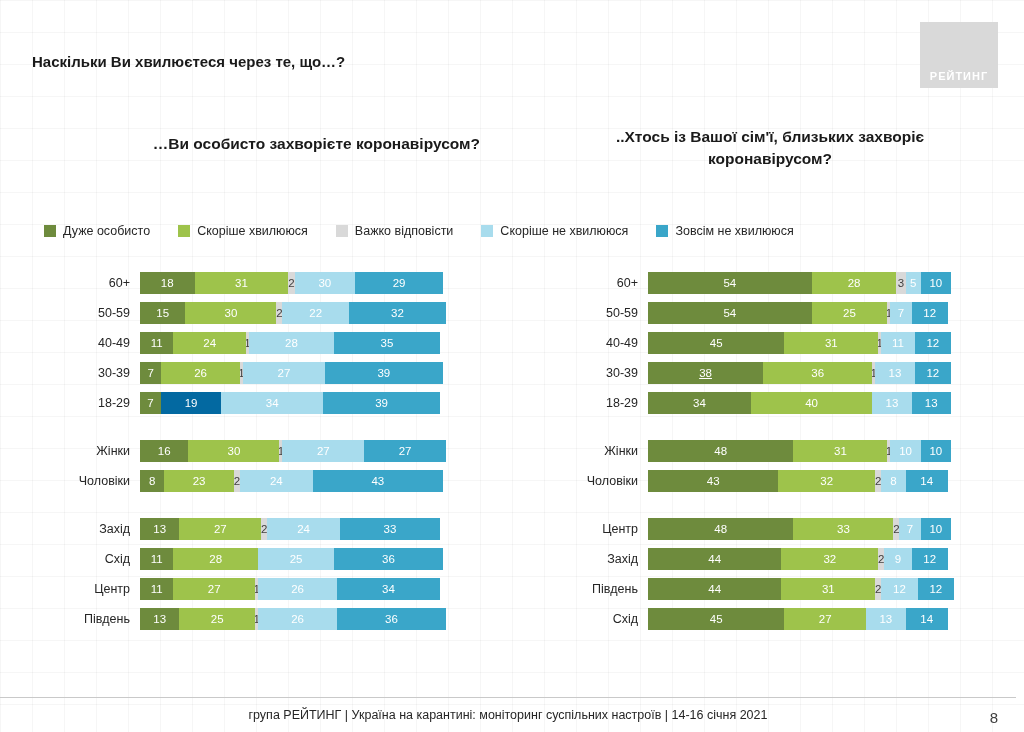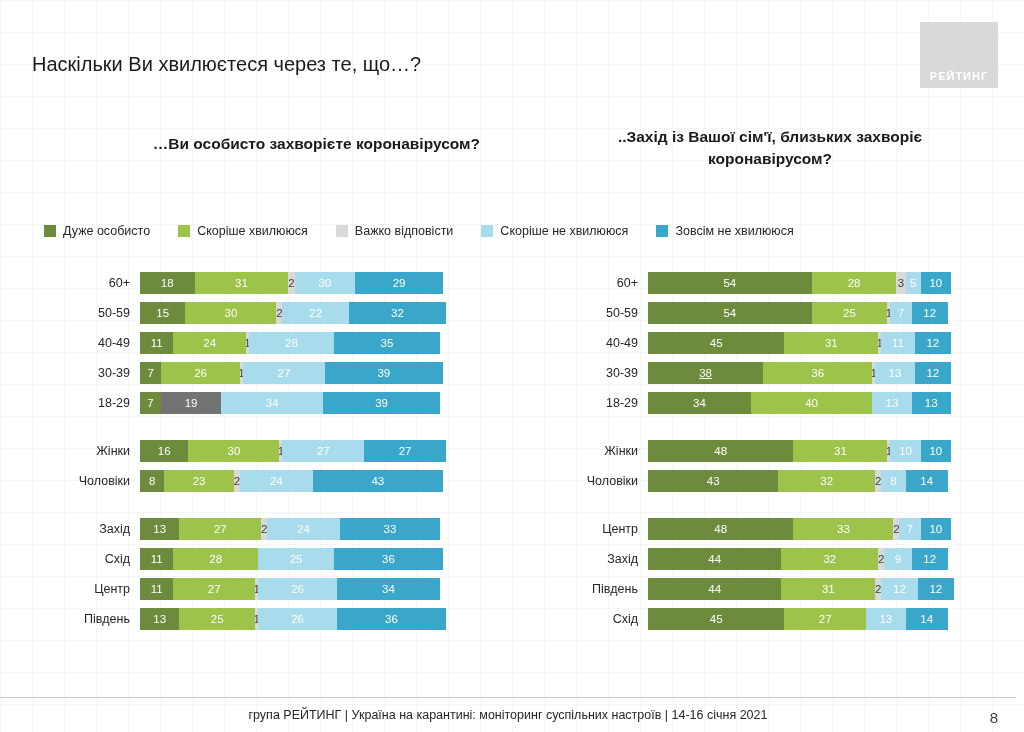--- a/index.html
+++ b/index.html
@@ -41,22 +41,22 @@
   .logo-box span {
     font-size: 11px;
     letter-spacing: 1px;
     color: #ffffff;
     font-weight: bold;
   }
   .main-title {
     position: absolute;
     left: 32px;
     top: 53px;
-    font-size: 20px;
-    font-weight: normal;
+    font-size: 15px;
+    font-weight: bold;
     color: #1a1a1a;
   }
   .panel-title {
     position: absolute;
     text-align: center;
     font-size: 15.5px;
     font-weight: bold;
     color: #1a1a1a;
     line-height: 1.4;
   }
@@ -157,21 +157,21 @@
 
 <div class="grid-bg"></div>
 
 <div class="logo-box">
   <span>РЕЙТИНГ</span>
 </div>
 
 <div class="main-title">Наскільки Ви хвилюєтеся через те, що…?</div>
 
 <div class="panel-title" id="title-left">…Ви особисто захворієте коронавірусом?</div>
-<div class="panel-title" id="title-right">..Захід із Вашої сім'ї, близьких захворіє коронавірусом?</div>
+<div class="panel-title" id="title-right">..Хтось із Вашої сім'ї, близьких захворіє коронавірусом?</div>
 
 <div class="legend" id="legend">
     <div class="legend-item">
       <span class="legend-swatch" style="background: rgb(110, 139, 61);"></span>
       <span>Дуже особисто</span>
     </div>
     <div class="legend-item">
       <span class="legend-swatch" style="background: rgb(158, 195, 75);"></span>
       <span>Скоріше хвилююся</span>
     </div>
@@ -269,21 +269,21 @@
           <span>39</span>
         </div>
       </div>
     </div>
     <div class="row">
       <div class="row-label">18-29</div>
       <div class="bar" style="width: 299.97px;">
         <div class="seg" style="background: rgb(110, 139, 61); width: 21.21px;">
           <span>7</span>
         </div>
-        <div class="seg" style="background: #737373; width: 61px;">
+        <div class="seg" style="background: #0369a1; width: 61px;">
           <span>19</span>
         </div>
         <div class="seg" style="background: rgb(168, 220, 237); width: 103.02px;">
           <span>34</span>
         </div>
         <div class="seg" style="background: rgb(58, 166, 201); width: 118.17px;">
           <span>39</span>
         </div>
       </div>
     </div>

